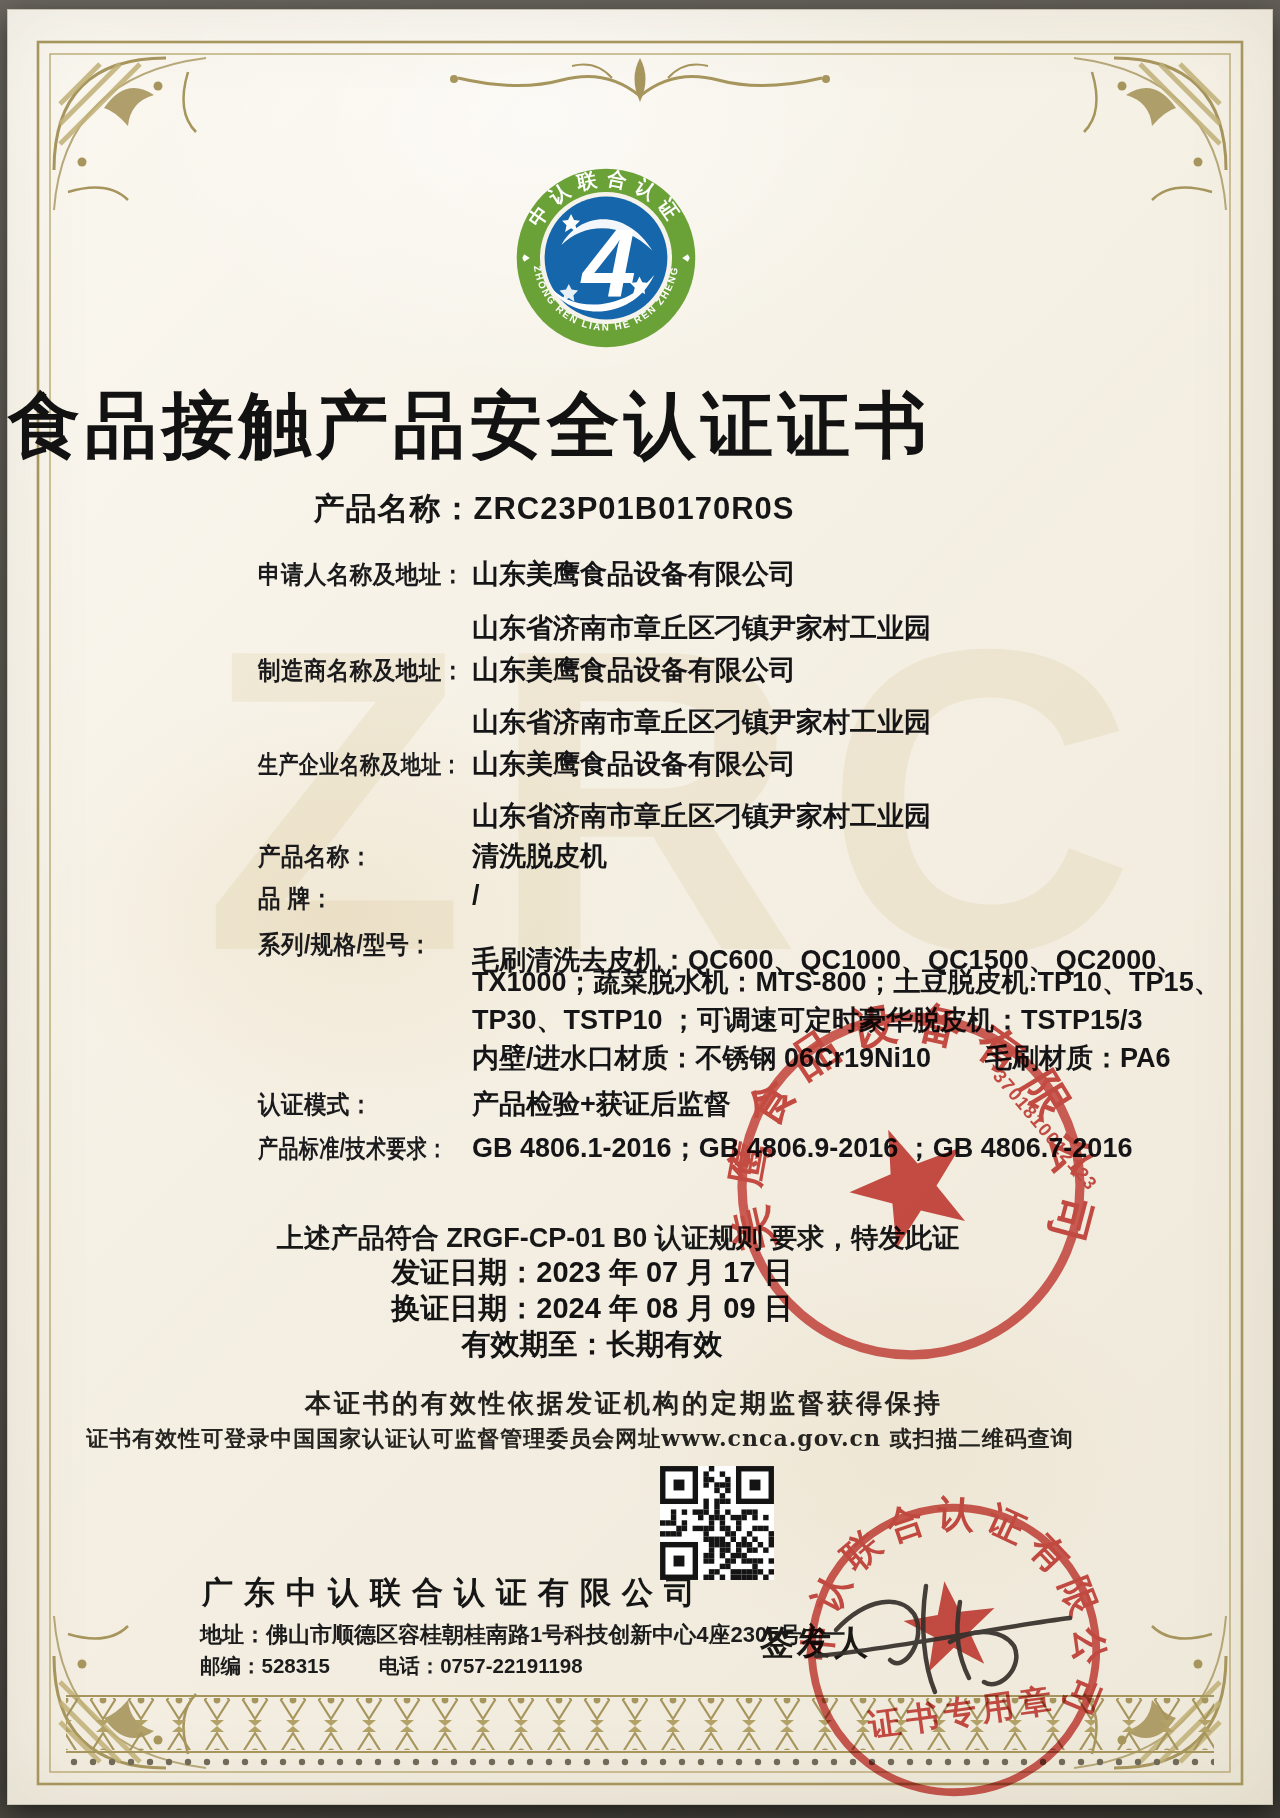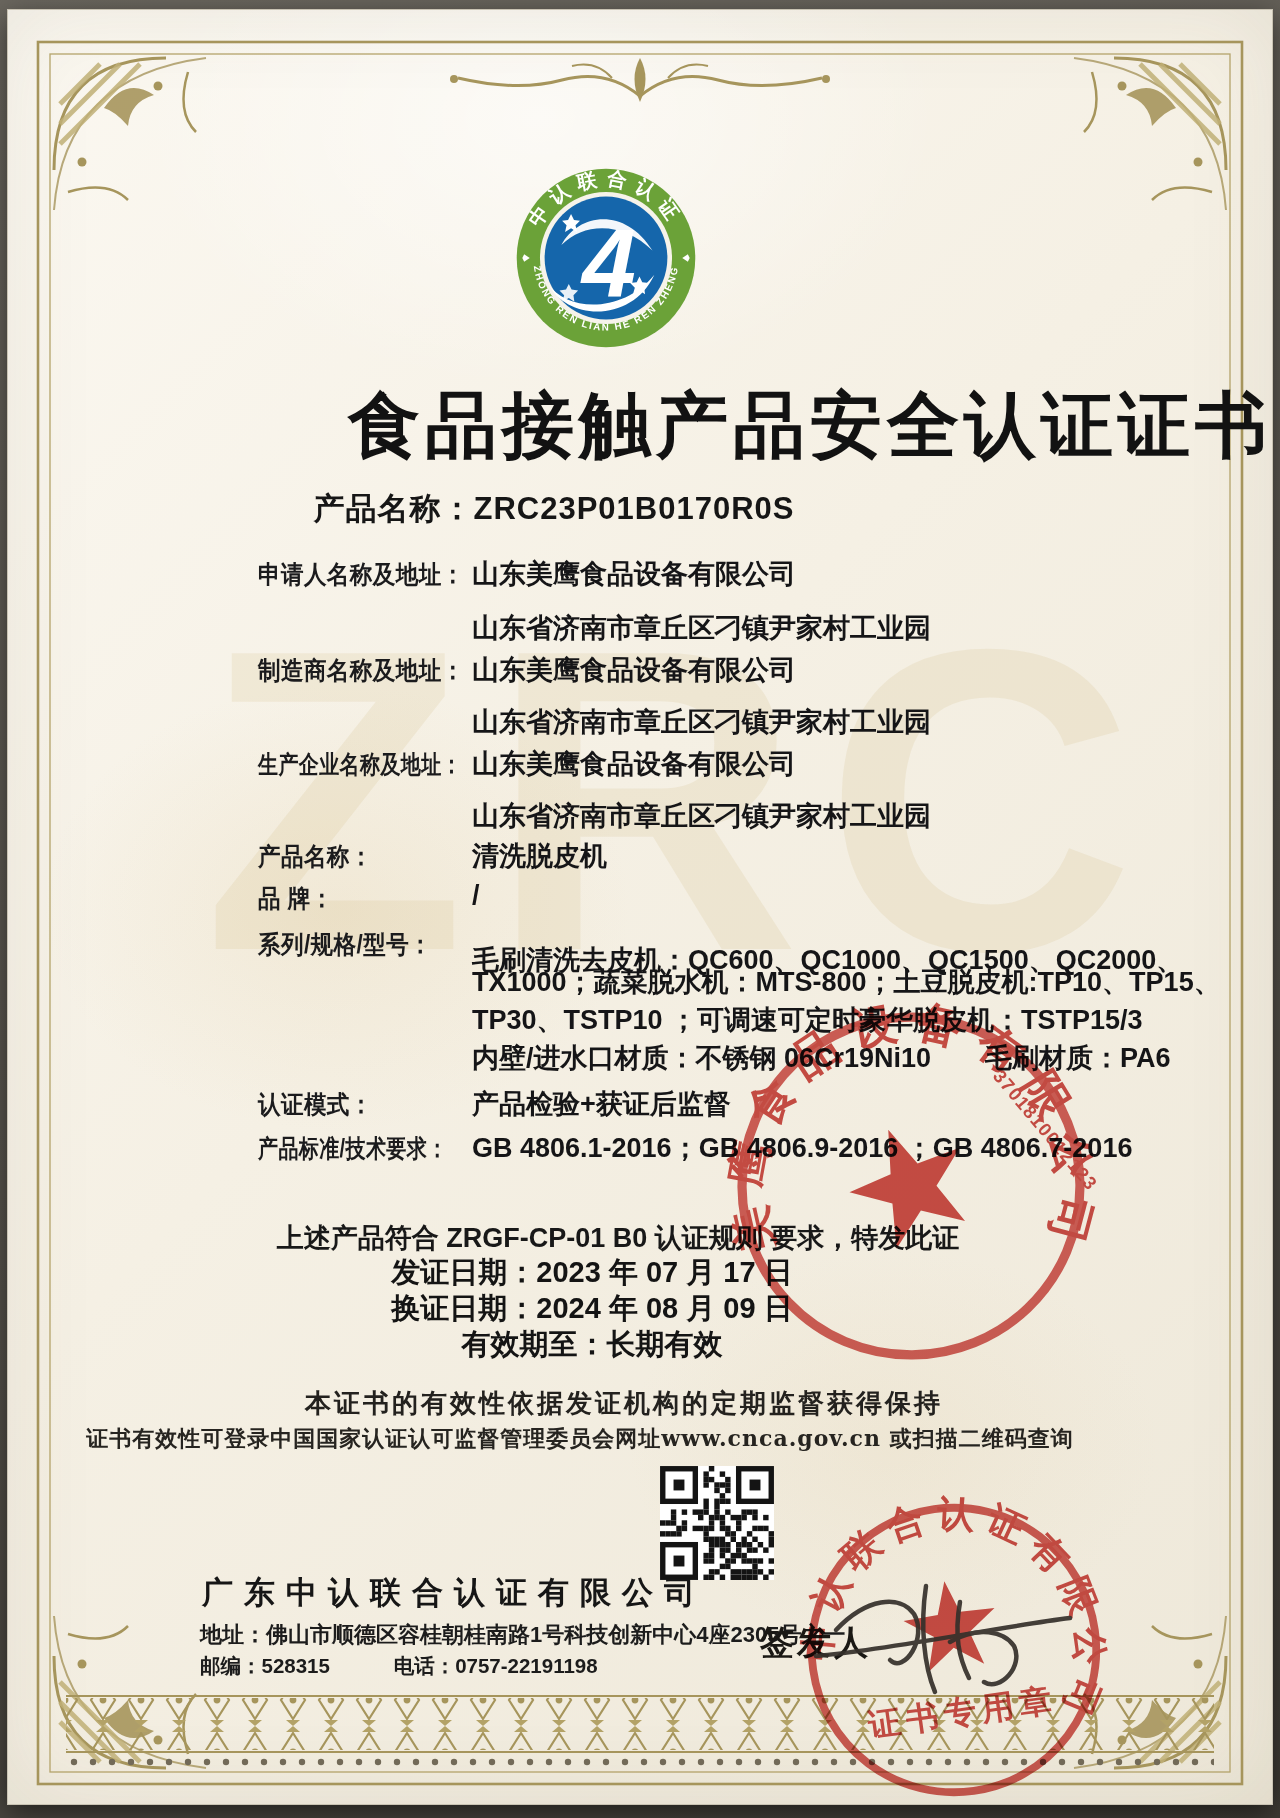--- a/index.html
+++ b/index.html
@@ -15,21 +15,21 @@
     background:
       radial-gradient(420px 320px at 26% 50%, rgba(224,203,158,.22), transparent 70%),
       radial-gradient(380px 280px at 70% 80%, rgba(222,202,160,.16), transparent 70%),
       radial-gradient(620px 420px at 42% 6%, rgba(255,255,255,.55), transparent 65%),
       linear-gradient(135deg,#fbf8f1 0%,#f5f0e4 45%,#eee8d9 100%);
     box-shadow:0 0 0 1px #c9c3b3, 0 8px 26px rgba(0,0,0,.55), inset 0 0 90px rgba(92,78,52,.10);
   }
   .abs{position:absolute;}
   
   .title{
-    left:0;right:0;top:368px;margin:0;text-align:right;
+    left:0;right:0;top:368px;margin:0;text-align:left;
     font-size:72px;font-weight:700;letter-spacing:5px;color:#121212;
   }
   .certno{
     left:0;right:0;top:478px;text-align:center;transform:translateX(-86px);
     font-size:31px;font-weight:700;color:#161616;letter-spacing:1px;
   }
   .field-label{
     position:absolute;left:250px;font-size:25px;font-weight:700;color:#1b1b1d;
     transform:scaleX(.9);transform-origin:left center;white-space:nowrap;letter-spacing:.5px;
   }
@@ -52,21 +52,21 @@
   .fn2{
     left:0;right:0;top:1414px;text-align:center;transform:translateX(-60px);
     font-family:"DejaVu Serif","Liberation Serif",serif;
     font-size:22px;font-weight:700;color:#26241ف;color:#262420;letter-spacing:1px;
   }
   .issuer-company{
     left:194px;top:1562px;font-size:31px;font-weight:700;color:#161616;letter-spacing:11px;white-space:nowrap;
   }
   .issuer-address{left:192px;top:1610px;font-size:22px;font-weight:700;color:#1c1c1c;white-space:nowrap;}
   .issuer-contact{left:192px;top:1642px;font-size:20.5px;font-weight:700;color:#1c1c1c;white-space:nowrap;}
-  .issuer-contact .phone{margin-left:58px;}
+  .issuer-contact .phone{margin-left:43px;}
   .signer{left:752px;top:1610px;font-size:34px;font-weight:700;color:#1a1814;letter-spacing:3px;}
   .watermark{
     left:195px;top:575px;font-size:430px;font-weight:700;letter-spacing:24px;
     color:rgba(204,178,120,.16);line-height:1;user-select:none;
   }
   
   .seal{mix-blend-mode:multiply;opacity:.86;}
   .seal text{font-family:"Liberation Sans",sans-serif;}
   
   .qr{left:652px;top:1456px;}

